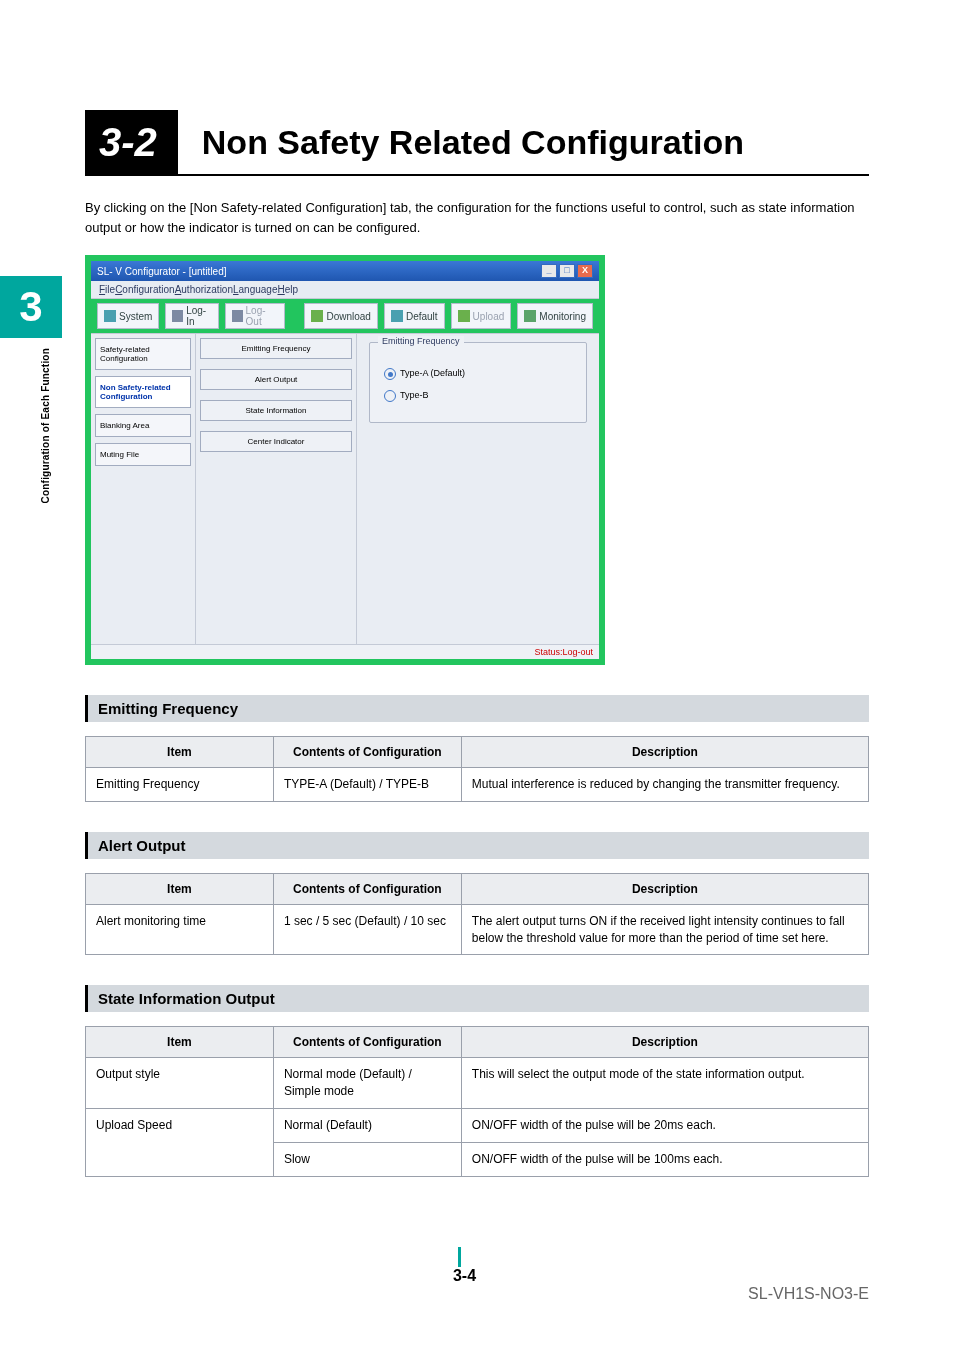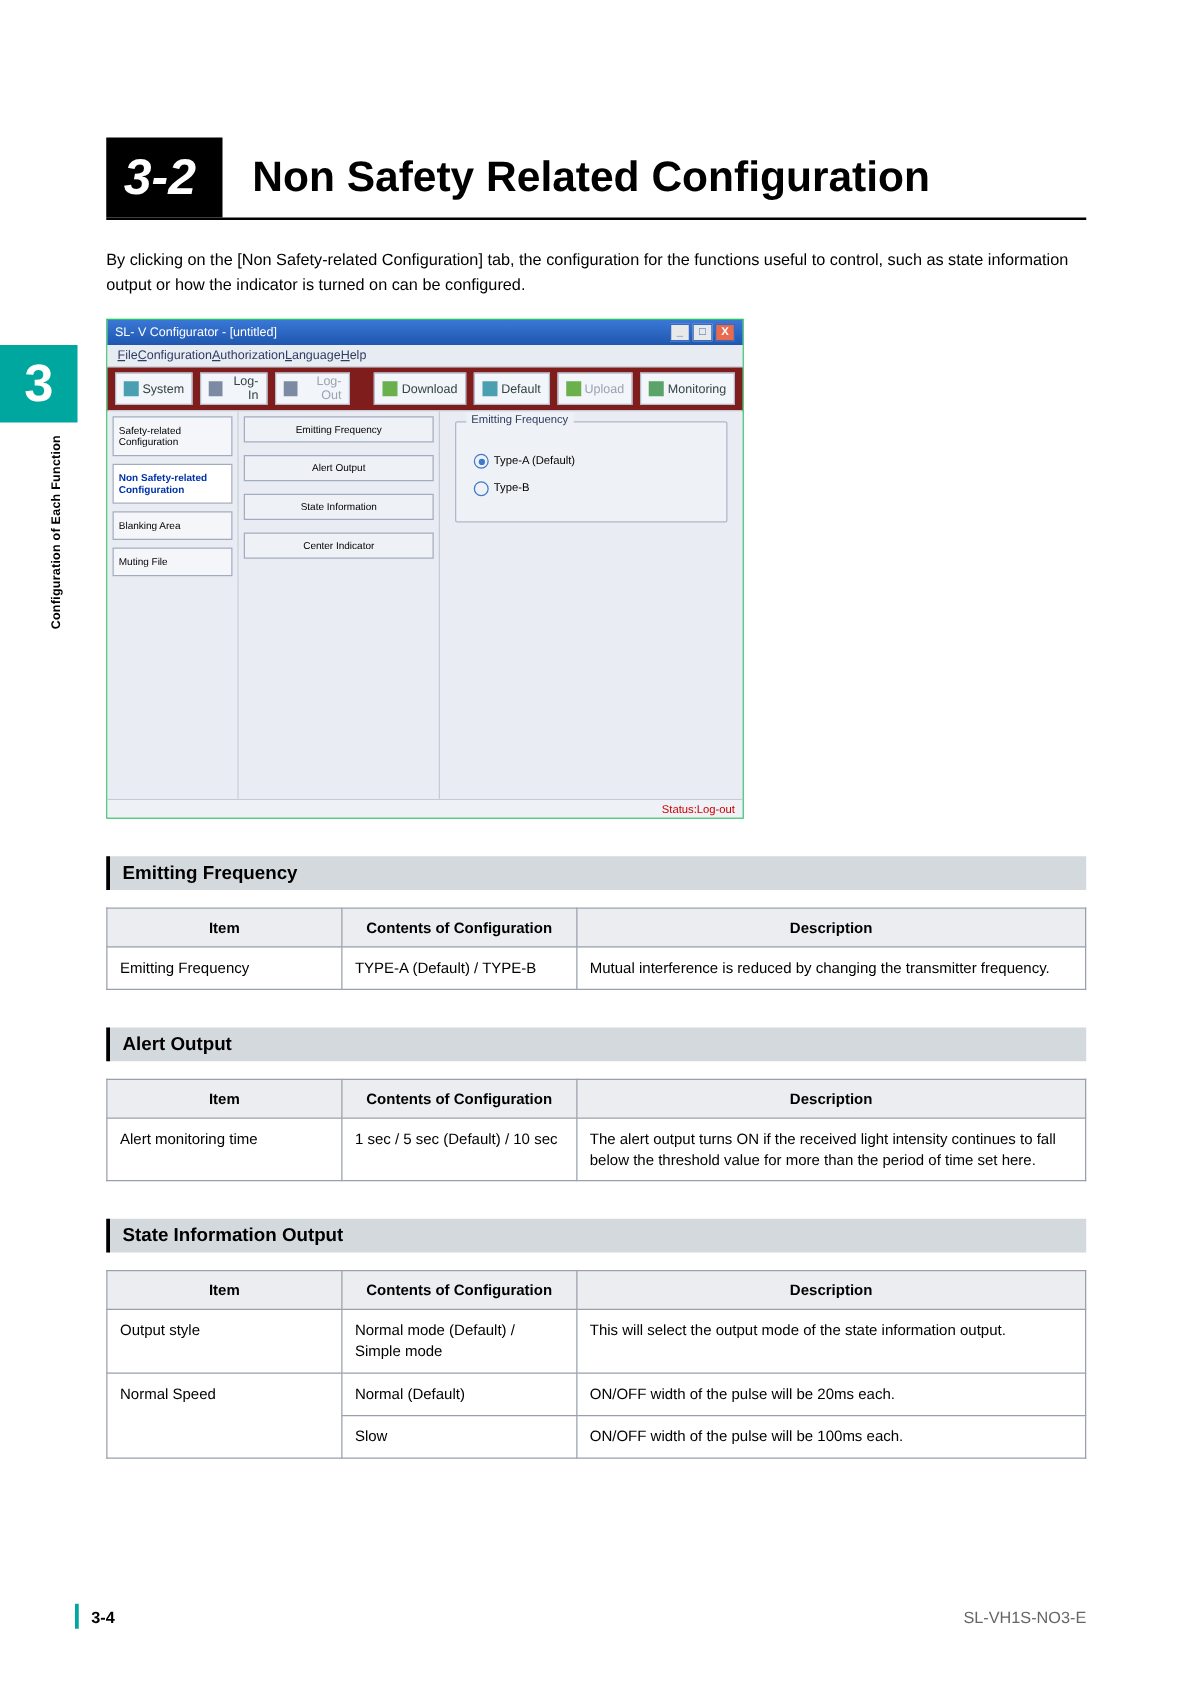--- a/index.html
+++ b/index.html
@@ -73,21 +73,21 @@
   }
   .intro-text {
     font-size: 13px;
     line-height: 1.5;
     margin-bottom: 18px;
   }
 
   
   .app-screenshot {
     width: 508px;
-    border: 1px solid #22c55e;
+    border: 6px solid #22c55e;
     background: #ecf0f4;
     font-size: 10px;
     box-shadow: 0 0 0 1px #a0a8b8 inset;
   }
   .app-titlebar {
     background: linear-gradient(#3a78d6,#1f56b0);
     color: #fff;
     display: flex;
     align-items: center;
     padding: 3px 6px;
@@ -107,22 +107,21 @@
     color: #2f3c62;
     border-bottom: 1px solid #c4cad6;
     background: #e7ecf3;
   }
   .app-menubar span:first-letter { text-decoration: underline; }
   .app-toolbar {
     display: flex;
     gap: 6px;
     padding: 4px 6px;
     border-bottom: 1px solid #c4cad6;
-    background: #7f1d1d;
-    text-align: right;
+    background: #22c55e;
   }
   .toolbar-btn {
     display: flex;
     align-items: center;
     gap: 3px;
     border: 1px solid #b3bccc;
     background: #f2f5fa;
     padding: 2px 6px;
     height: 20px;
     color: #344;
@@ -230,21 +229,22 @@
   .col-desc { width: 52%; }
 
   
   .page-footer {
     position: absolute;
     bottom: 48px;
     left: 60px;
     right: 85px;
     display: flex;
     align-items: center;
-    font-size: 13px;
+    font-size: 16px;
+    flex-direction: column;
   }
   .pf-bar {
     width: 3px;
     height: 20px;
     background: #00a79e;
     margin-right: 10px;
   }
   .pf-page { font-weight: 700; }
   .pf-doc { margin-left: auto; color: #666; }
 </style>
@@ -383,21 +383,21 @@
       <th class="col-item">Item</th>
       <th class="col-conf">Contents of Configuration</th>
       <th class="col-desc">Description</th>
     </tr>
     <tr>
       <td>Output style</td>
       <td>Normal mode (Default) / Simple mode</td>
       <td>This will select the output mode of the state information output.</td>
     </tr>
     <tr>
-      <td rowspan="2">Normal Speed</td>
+      <td rowspan="2">Upload Speed</td>
       <td>Normal (Default)</td>
       <td>ON/OFF width of the pulse will be 20ms each.</td>
     </tr>
     <tr>
       <td>Slow</td>
       <td>ON/OFF width of the pulse will be 100ms each.</td>
     </tr>
   </tbody>
     </table>
 

